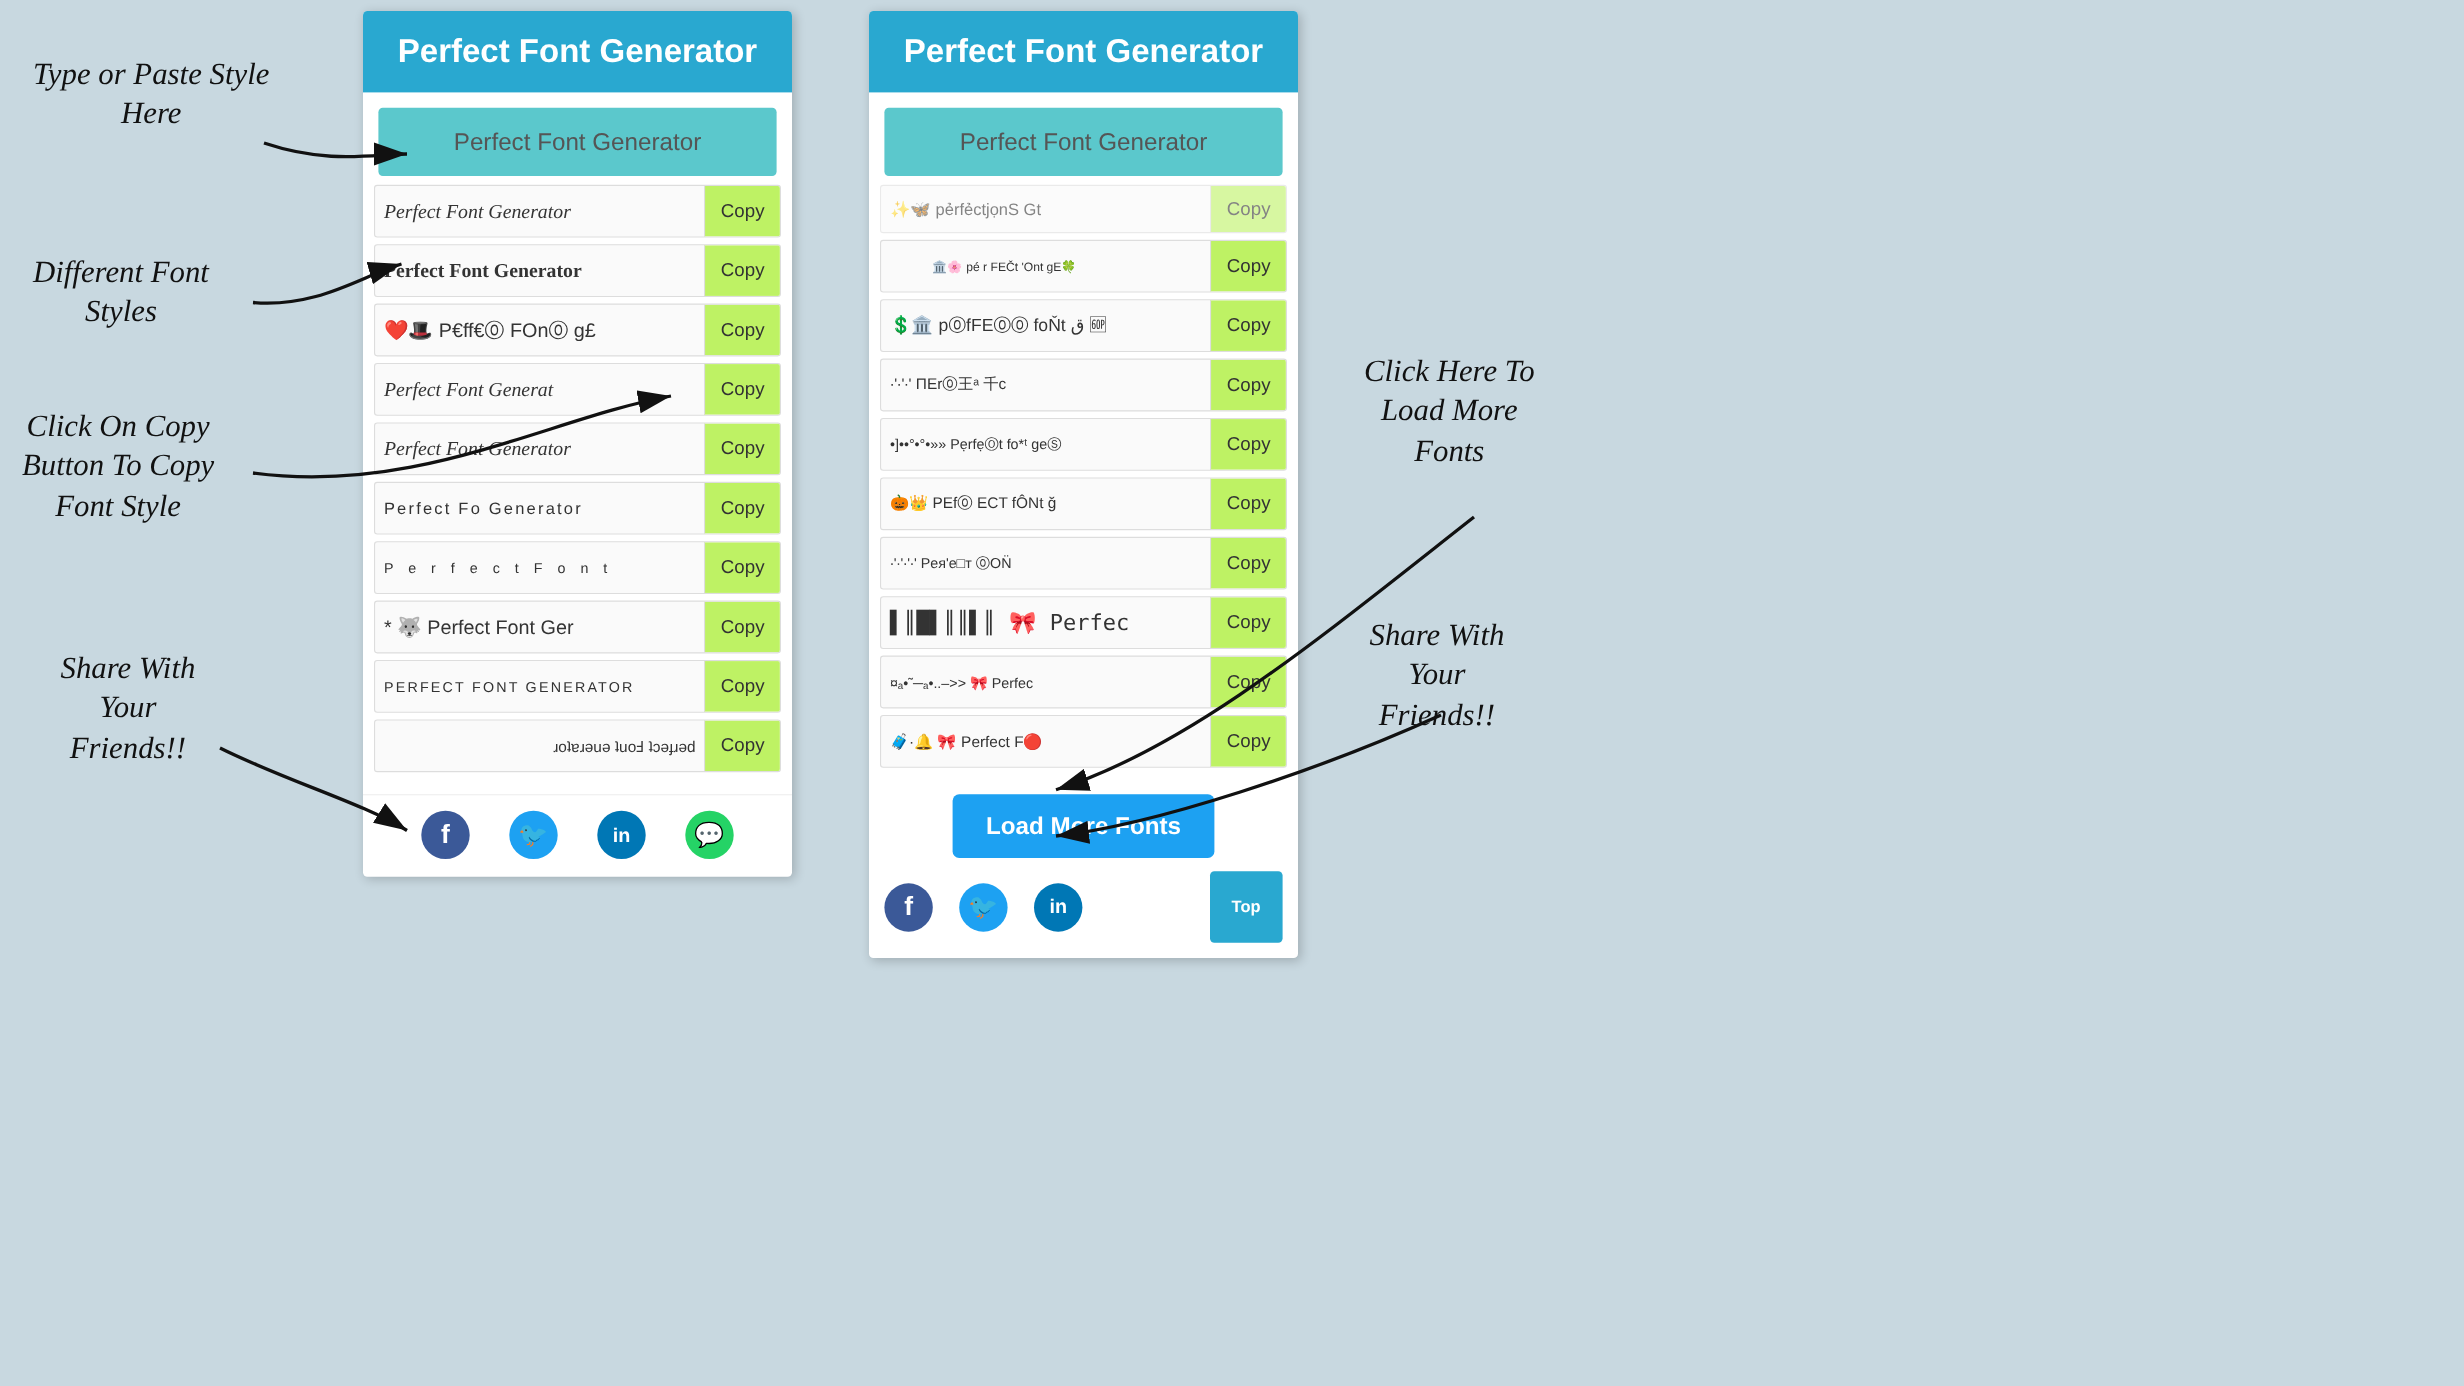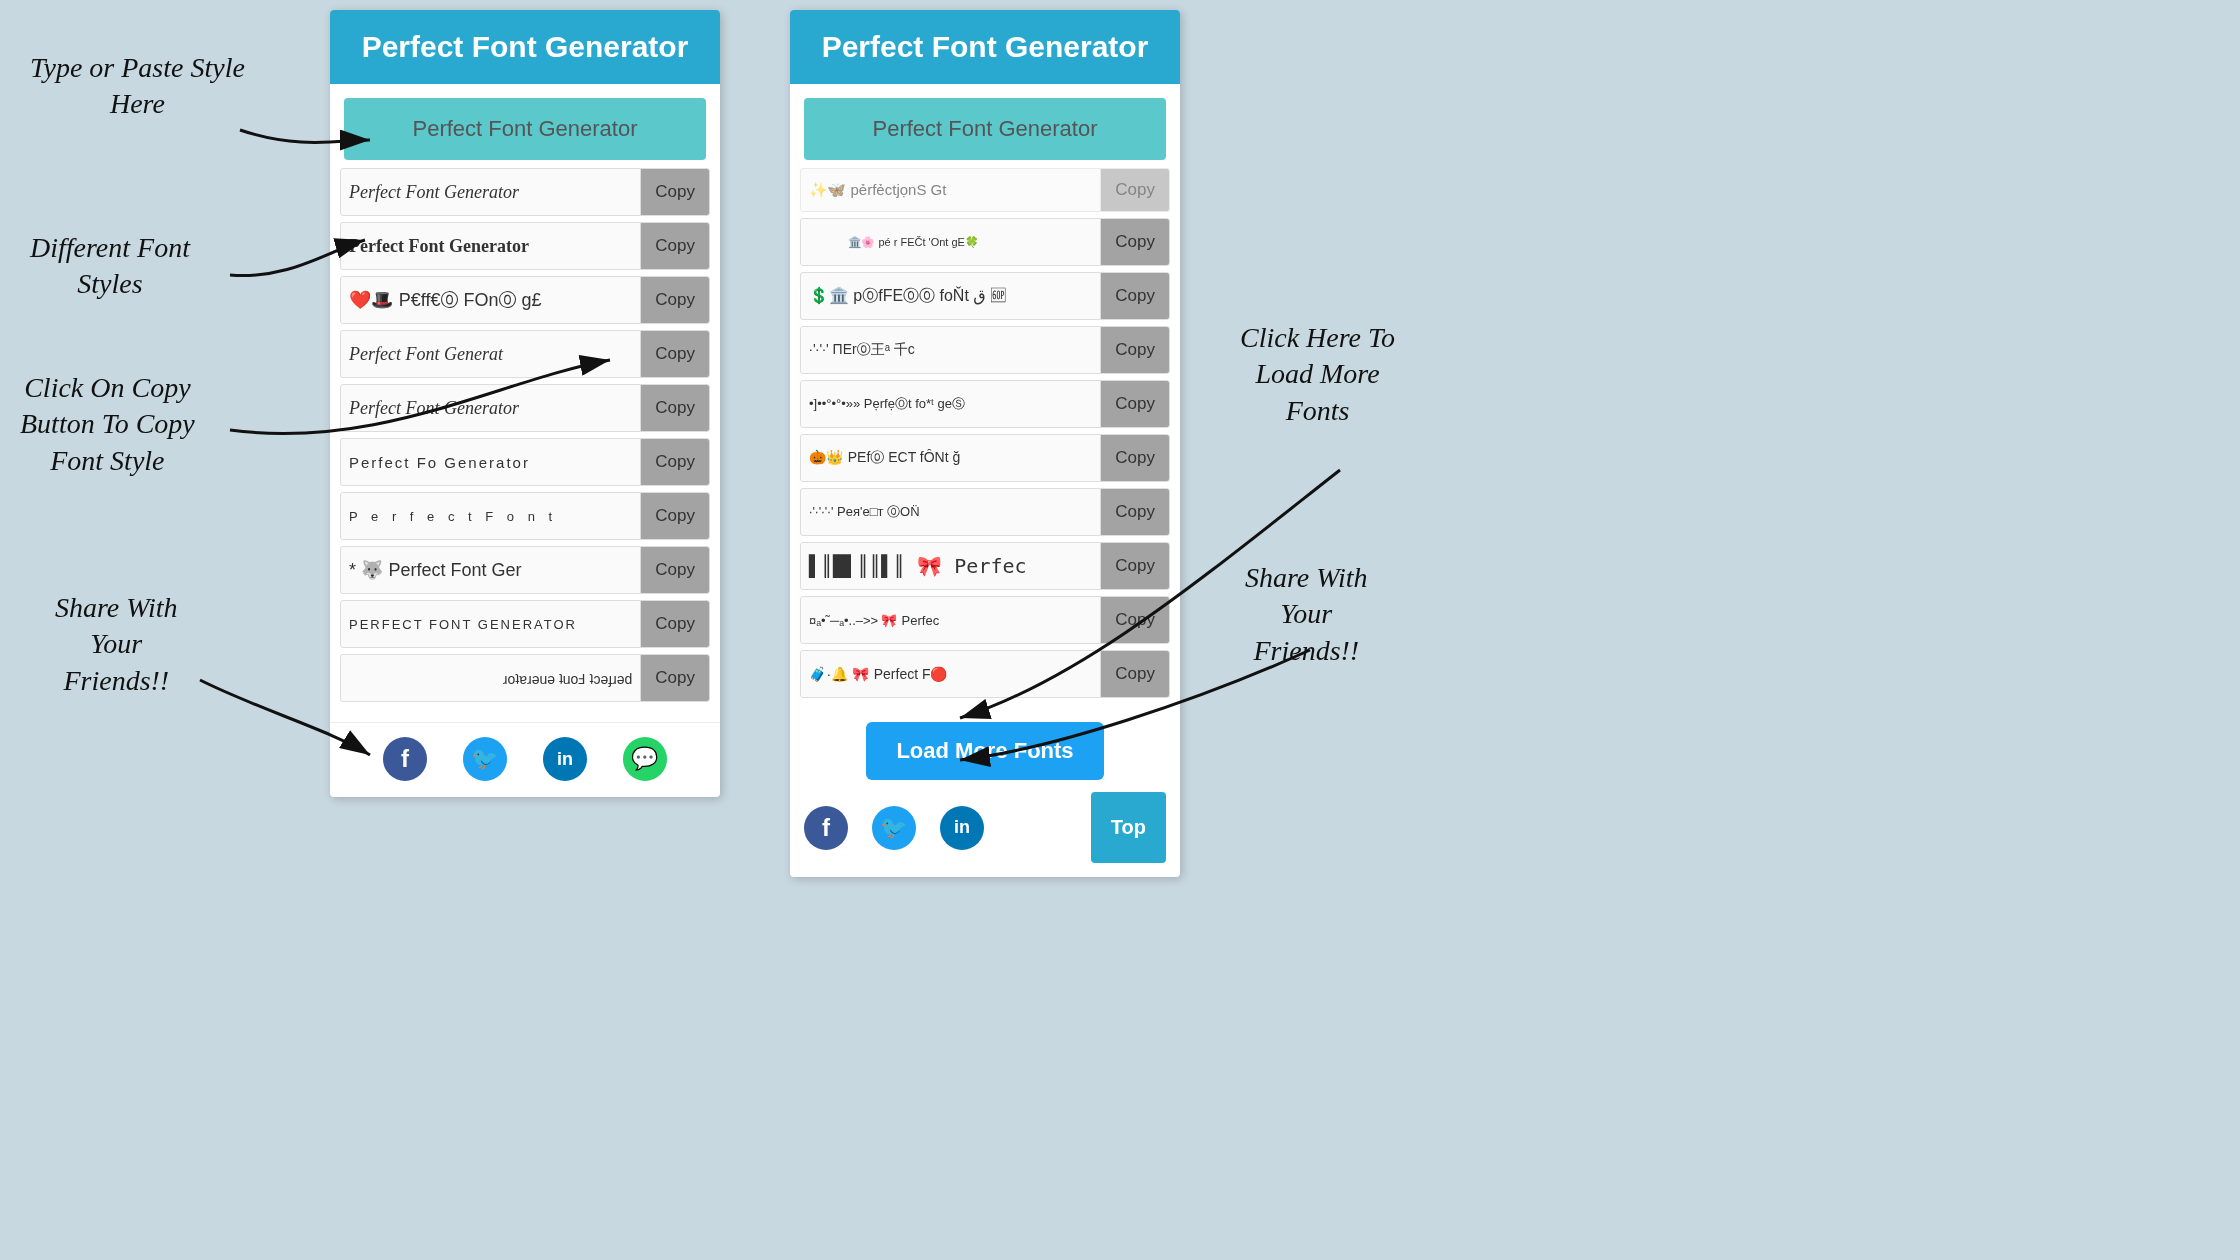--- a/index.html
+++ b/index.html
@@ -77,21 +77,21 @@
       flex: 1;
       padding: 0 8px;
       font-size: 18px;
       overflow: hidden;
       white-space: nowrap;
       text-overflow: ellipsis;
       color: #333;
     }
 
     .copy-btn {
-      background: #a3a3a3;
+      background: #bef264;
       border: none;
       border-left: 1px solid #ddd;
       padding: 0 14px;
       height: 100%;
       font-size: 17px;
       color: #333;
       cursor: pointer;
       white-space: nowrap;
       font-family: Arial, sans-serif;
     }
@@ -137,21 +137,21 @@
       font-weight: bold;
     }
 
     
     .top-btn {
       background: #29a8d0;
       color: white;
       border: none;
       border-radius: 4px;
       padding: 24px 20px;
-      font-size: 20px;
+      font-size: 15px;
       cursor: pointer;
       font-weight: bold;
     }
 
     .bottom-row {
       display: flex;
       align-items: center;
       justify-content: space-between;
       padding: 0 14px 14px 14px;
     }

